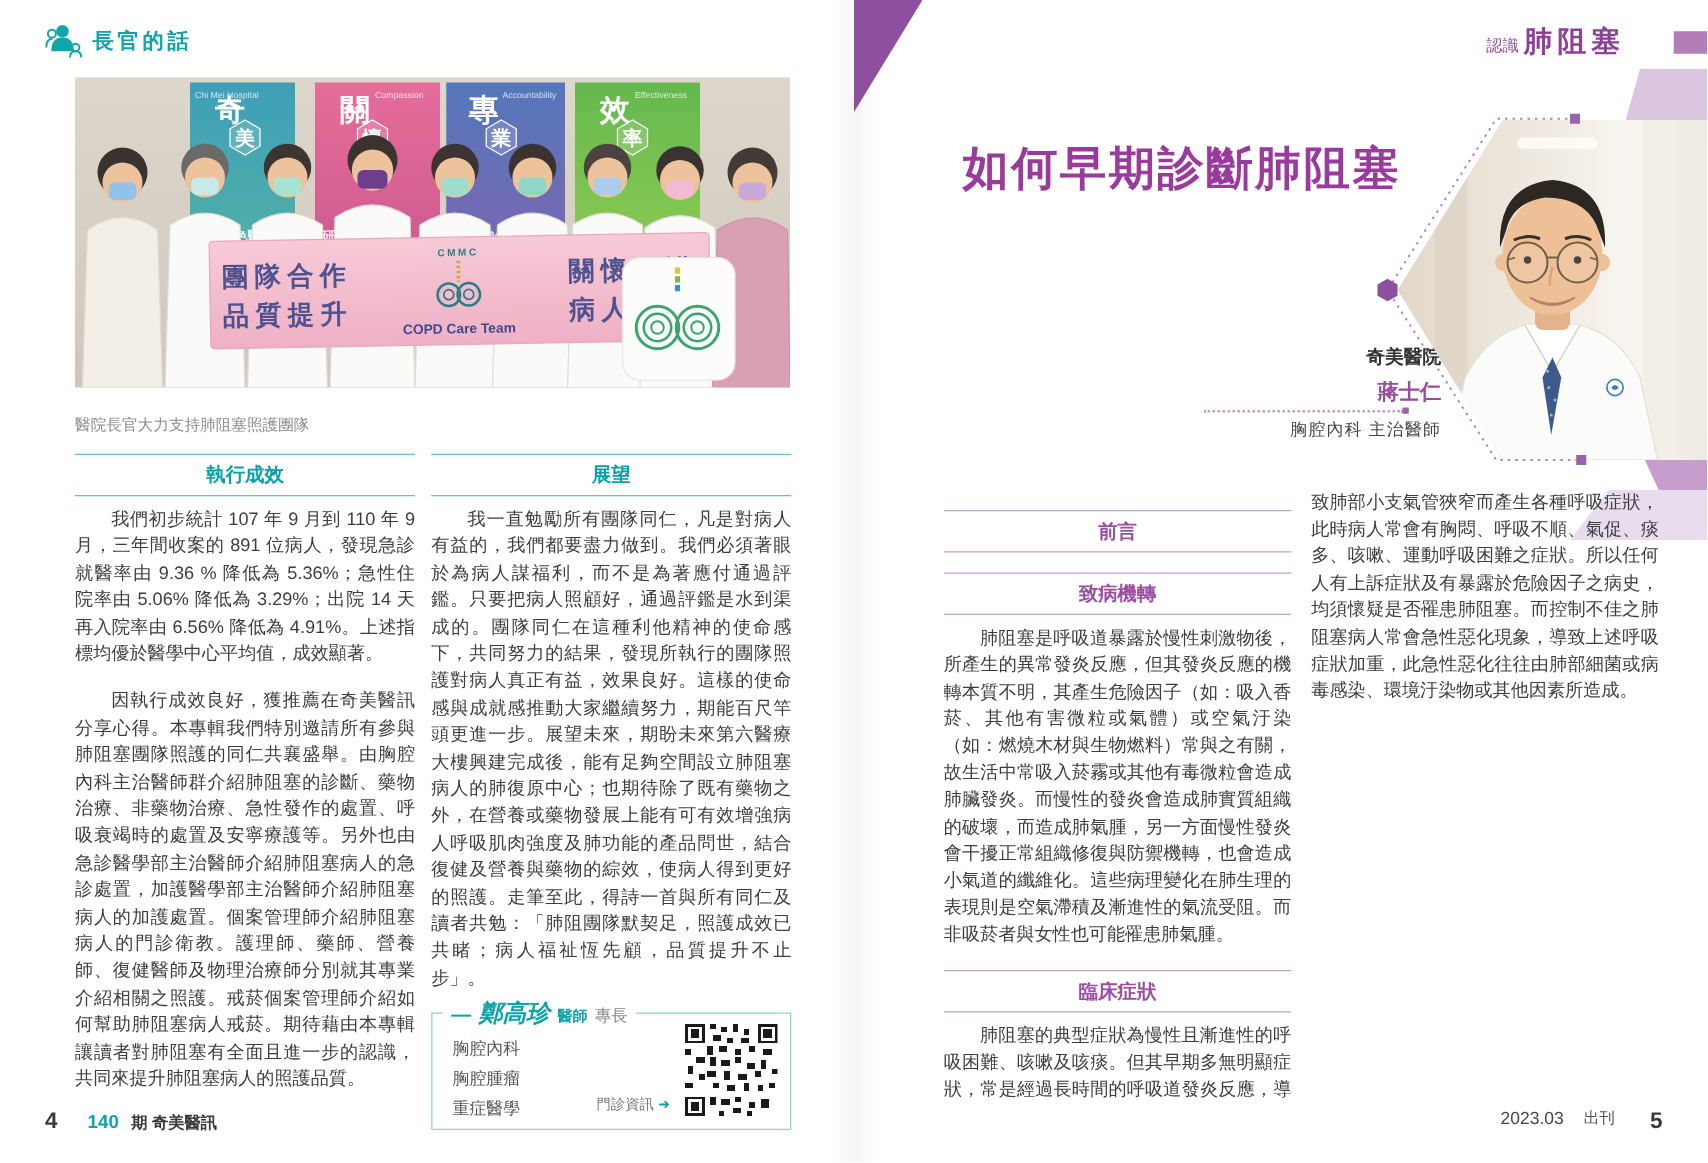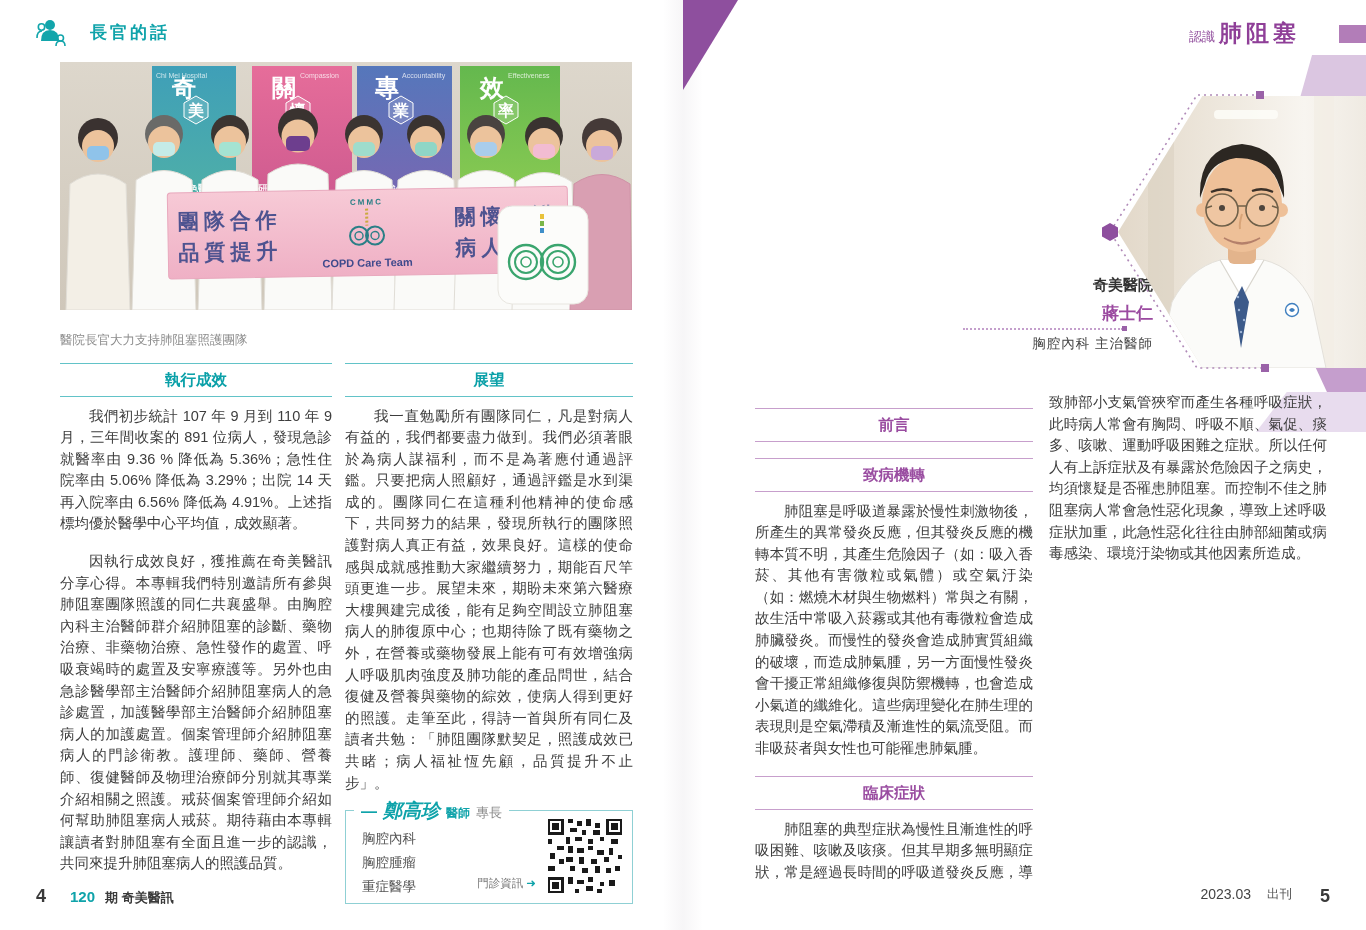--- a/index.html
+++ b/index.html
@@ -10,21 +10,21 @@
   .abs{position:absolute;}
   .sec{margin-bottom:16px;}
   .sec-head{border-top:1.5px solid;border-bottom:1.5px solid;text-align:center;
             font-size:15.5px;font-weight:700;padding:6px 0 5px;margin-bottom:9px;}
   .sec-head.teal{color:#0aa0a8;border-color:#62c3c8;}
   .sec-head.purple{color:#9a4da1;border-color:#c79fcc;}
   .sec p{margin:0;font-size:14.5px;line-height:21.6px;color:#3d3d3d;
          text-align:justify;text-indent:2em;}
 
   
-  .lp-head{left:36px;top:17px;display:flex;align-items:center;gap:24px;}
+  .lp-head{left:36px;top:17px;display:flex;align-items:center;gap:8px;}
   .lp-head .label{color:#0fa3aa;font-weight:700;font-size:17px;letter-spacing:3px;}
   .photo{left:60px;top:62px;width:572px;height:248px;overflow:hidden;background:#d8d2c7;}
   .caption{left:60px;top:316px;font-size:12.5px;color:#8c8c8c;margin-top:16px;}
   .col{top:347px;}
   .col1{left:60px;width:272px;}
   .col2{left:345px;width:288px;}
 
   .doc-box{position:relative;border:1px solid #8fd0d4;margin-top:8px;height:92px;}
   .db-name{position:absolute;top:-13px;left:8px;background:#fff;padding:0 7px;
            display:flex;align-items:baseline;gap:6px;}
@@ -325,36 +325,37 @@
           <rect x="12" y="31" width="2" height="2"></rect>
             <rect x="17" y="30" width="3" height="2"></rect>
             <rect x="22" y="31" width="2" height="2"></rect>
         </g>
       </svg>
     </div>
   </div>
 
   <div class="abs lp-foot">
     <span class="pn">4</span>
-    <span class="iss">120</span>
+    <span class="iss">140</span>
     <span class="isl">期 奇美醫訊</span>
   </div>
 
   <div class="abs spine"></div>
   <div class="abs tri"></div>
 
   <div class="abs rp-head">
     <span class="pre">認識</span>
     <span class="ttl">肺阻塞</span>
   </div>
   <div class="abs rp-sq"></div>
   <div class="abs band1"></div>
   <div class="abs band2"></div>
   <div class="abs band3"></div>
 
+  <div class="abs rp-title">如何早期診斷肺阻塞</div>
 
   <div class="abs author">
     <div class="au-h">奇美醫院</div>
     <div class="au-n">蔣士仁</div>
     <div class="au-line"></div>
     <div class="au-t">胸腔內科  主治醫師</div>
   </div>
 
   <div class="abs hex-photo">
     <svg width="248" height="272" viewBox="0 0 248 272">

